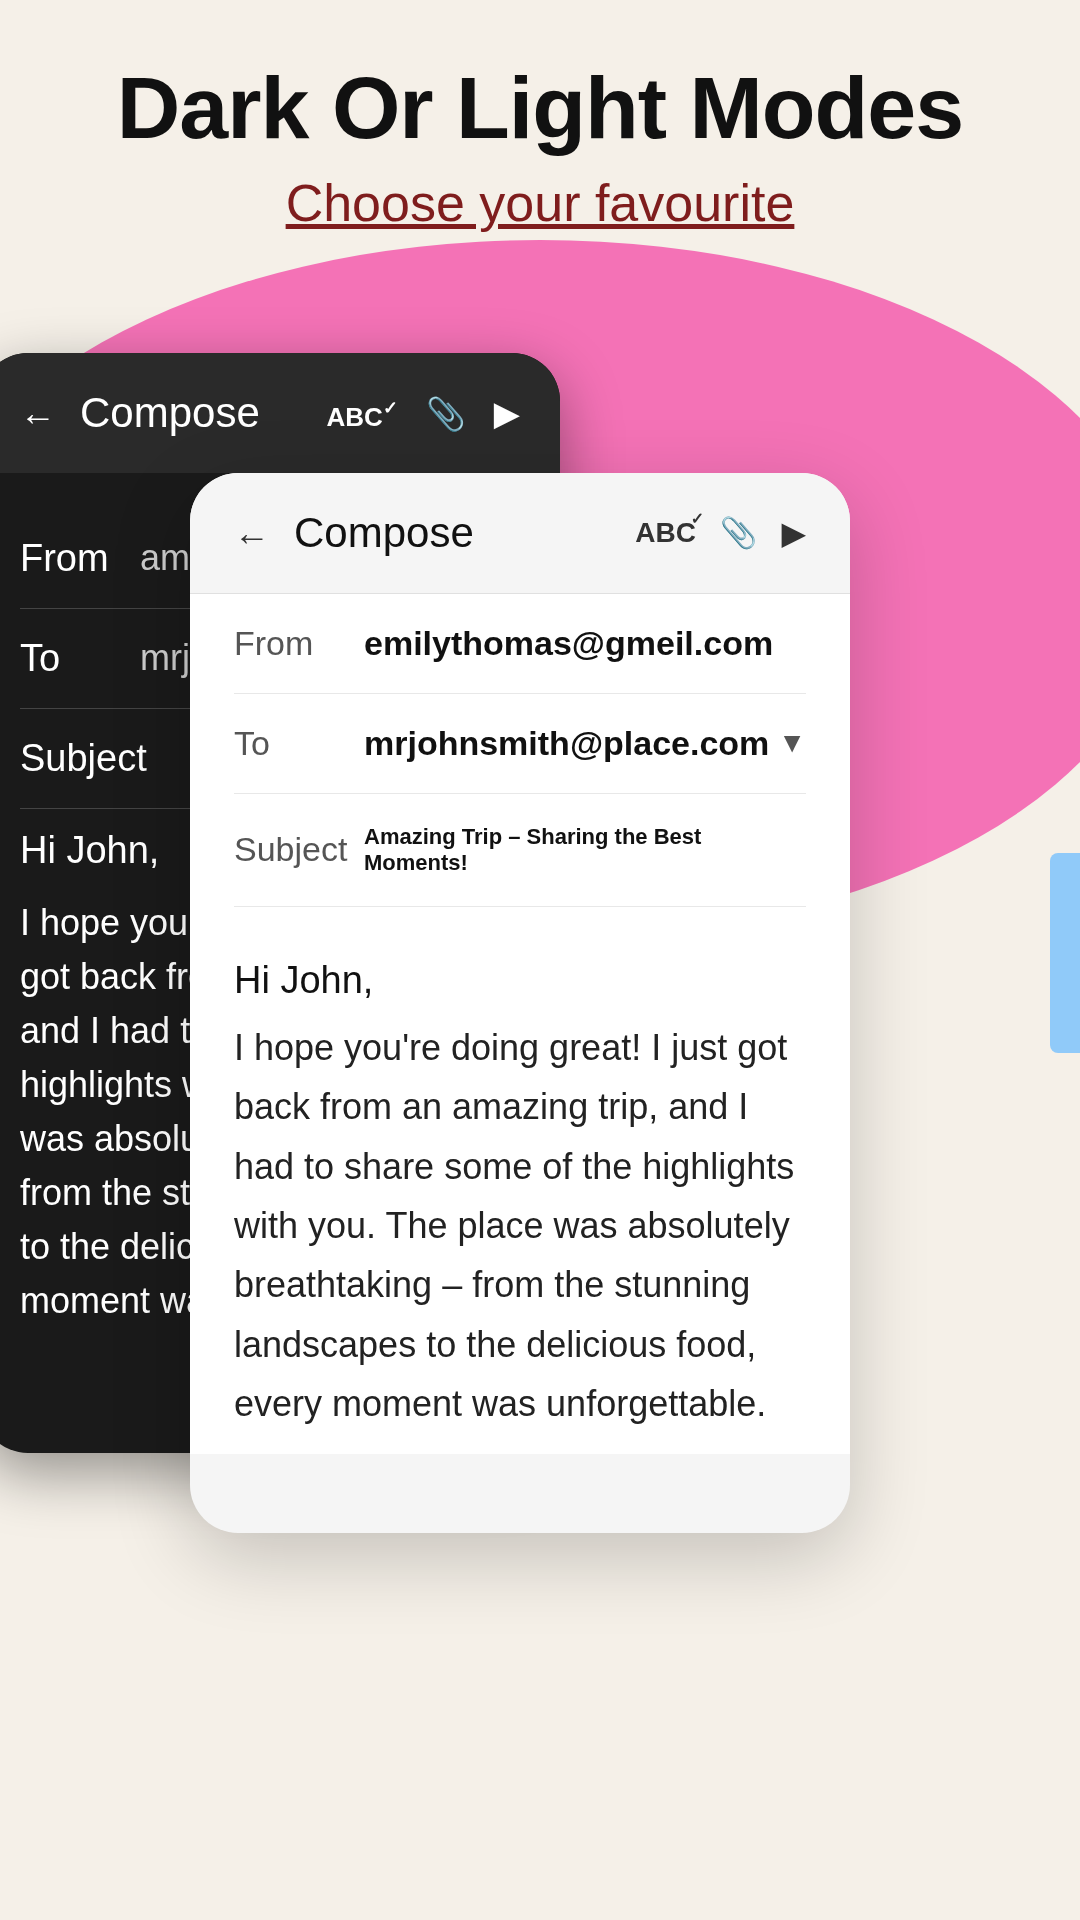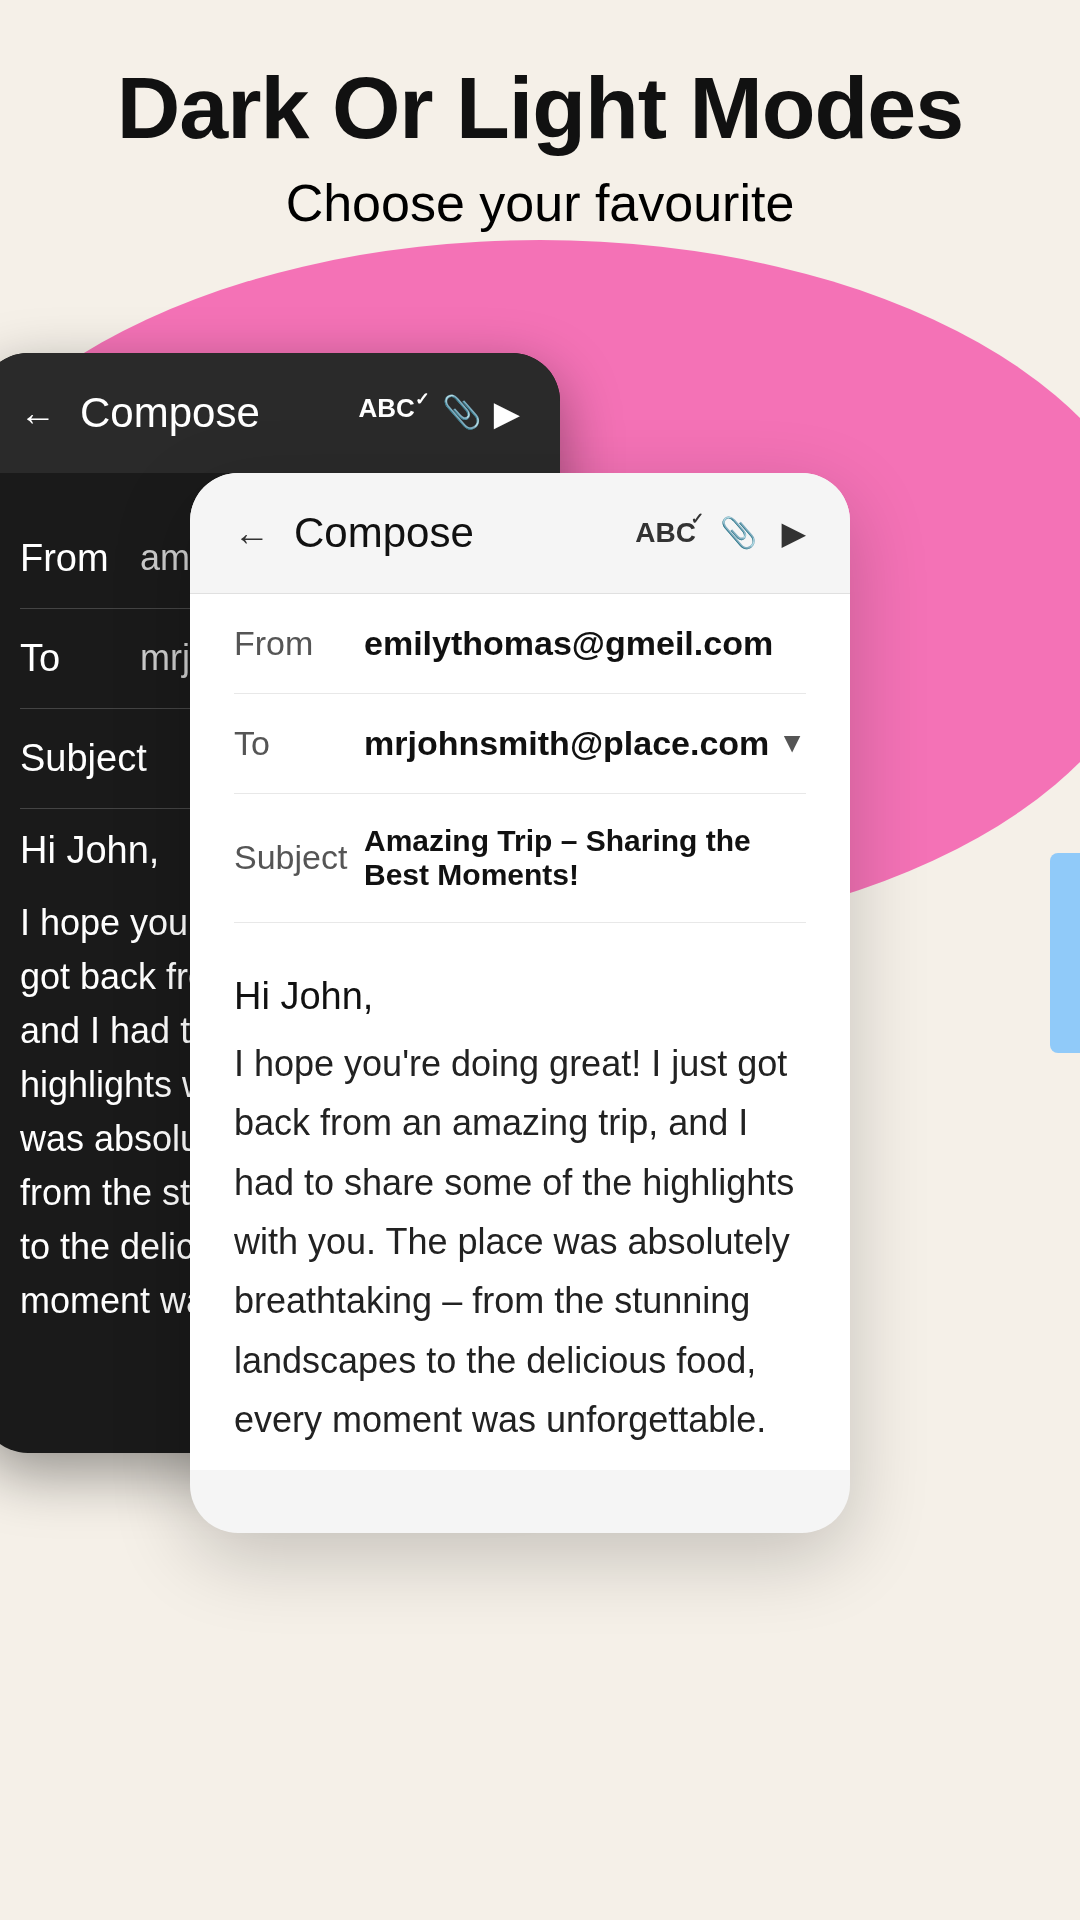--- a/index.html
+++ b/index.html
@@ -26,22 +26,23 @@
       font-size: 88px;
       font-weight: 900;
       color: #111;
       line-height: 1.1;
       letter-spacing: -1px;
     }
 
     .subtitle {
       font-size: 52px;
       font-weight: 400;
-      color: #000000;
+      color: #7f1d1d;
       margin-top: 16px;
+      text-decoration: underline;
     }
 
     
     .pink-blob {
       position: absolute;
       top: 240px;
       left: -80px;
       width: 1240px;
       height: 700px;
       background: #f472b6;
@@ -91,22 +92,22 @@
     }
 
     .dark-compose-title {
       color: #fff;
       font-size: 42px;
       font-weight: 500;
     }
 
     .dark-header-icons {
       display: flex;
-      align-items: flex-start;
-      gap: 12px;
+      align-items: flex-end;
+      gap: 28px;
     }
 
     .dark-header-icon {
       color: #fff;
       font-size: 32px;
     }
 
     .dark-body {
       padding: 36px 40px;
       color: #fff;
@@ -338,21 +339,21 @@
         <span class="light-field-label">From</span>
         <span class="light-field-value">emilythomas@gmeil.com</span>
       </div>
       <div class="light-field-row">
         <span class="light-field-label">To</span>
         <span class="light-field-value">mrjohnsmith@place.com</span>
         <span class="light-field-dropdown">▼</span>
       </div>
       <div class="light-field-row">
         <span class="light-field-label">Subject</span>
-        <span class="light-field-value" style="font-size:30px;">Amazing Trip – Sharing the Best Moments!</span>
+        <span class="light-field-value" style="font-size:22px;">Amazing Trip – Sharing the Best Moments!</span>
       </div>
 
       <div style="padding: 20px 0;">
         <div class="light-greeting">Hi John,</div>
         <p class="light-body-text">I hope you're doing great! I just got back from an amazing trip, and I had to share some of the highlights with you. The place was absolutely breathtaking – from the stunning landscapes to the delicious food, every moment was unforgettable.</p>
       </div>
     </div>
   </div>
 
   <div class="blue-strip"></div>

